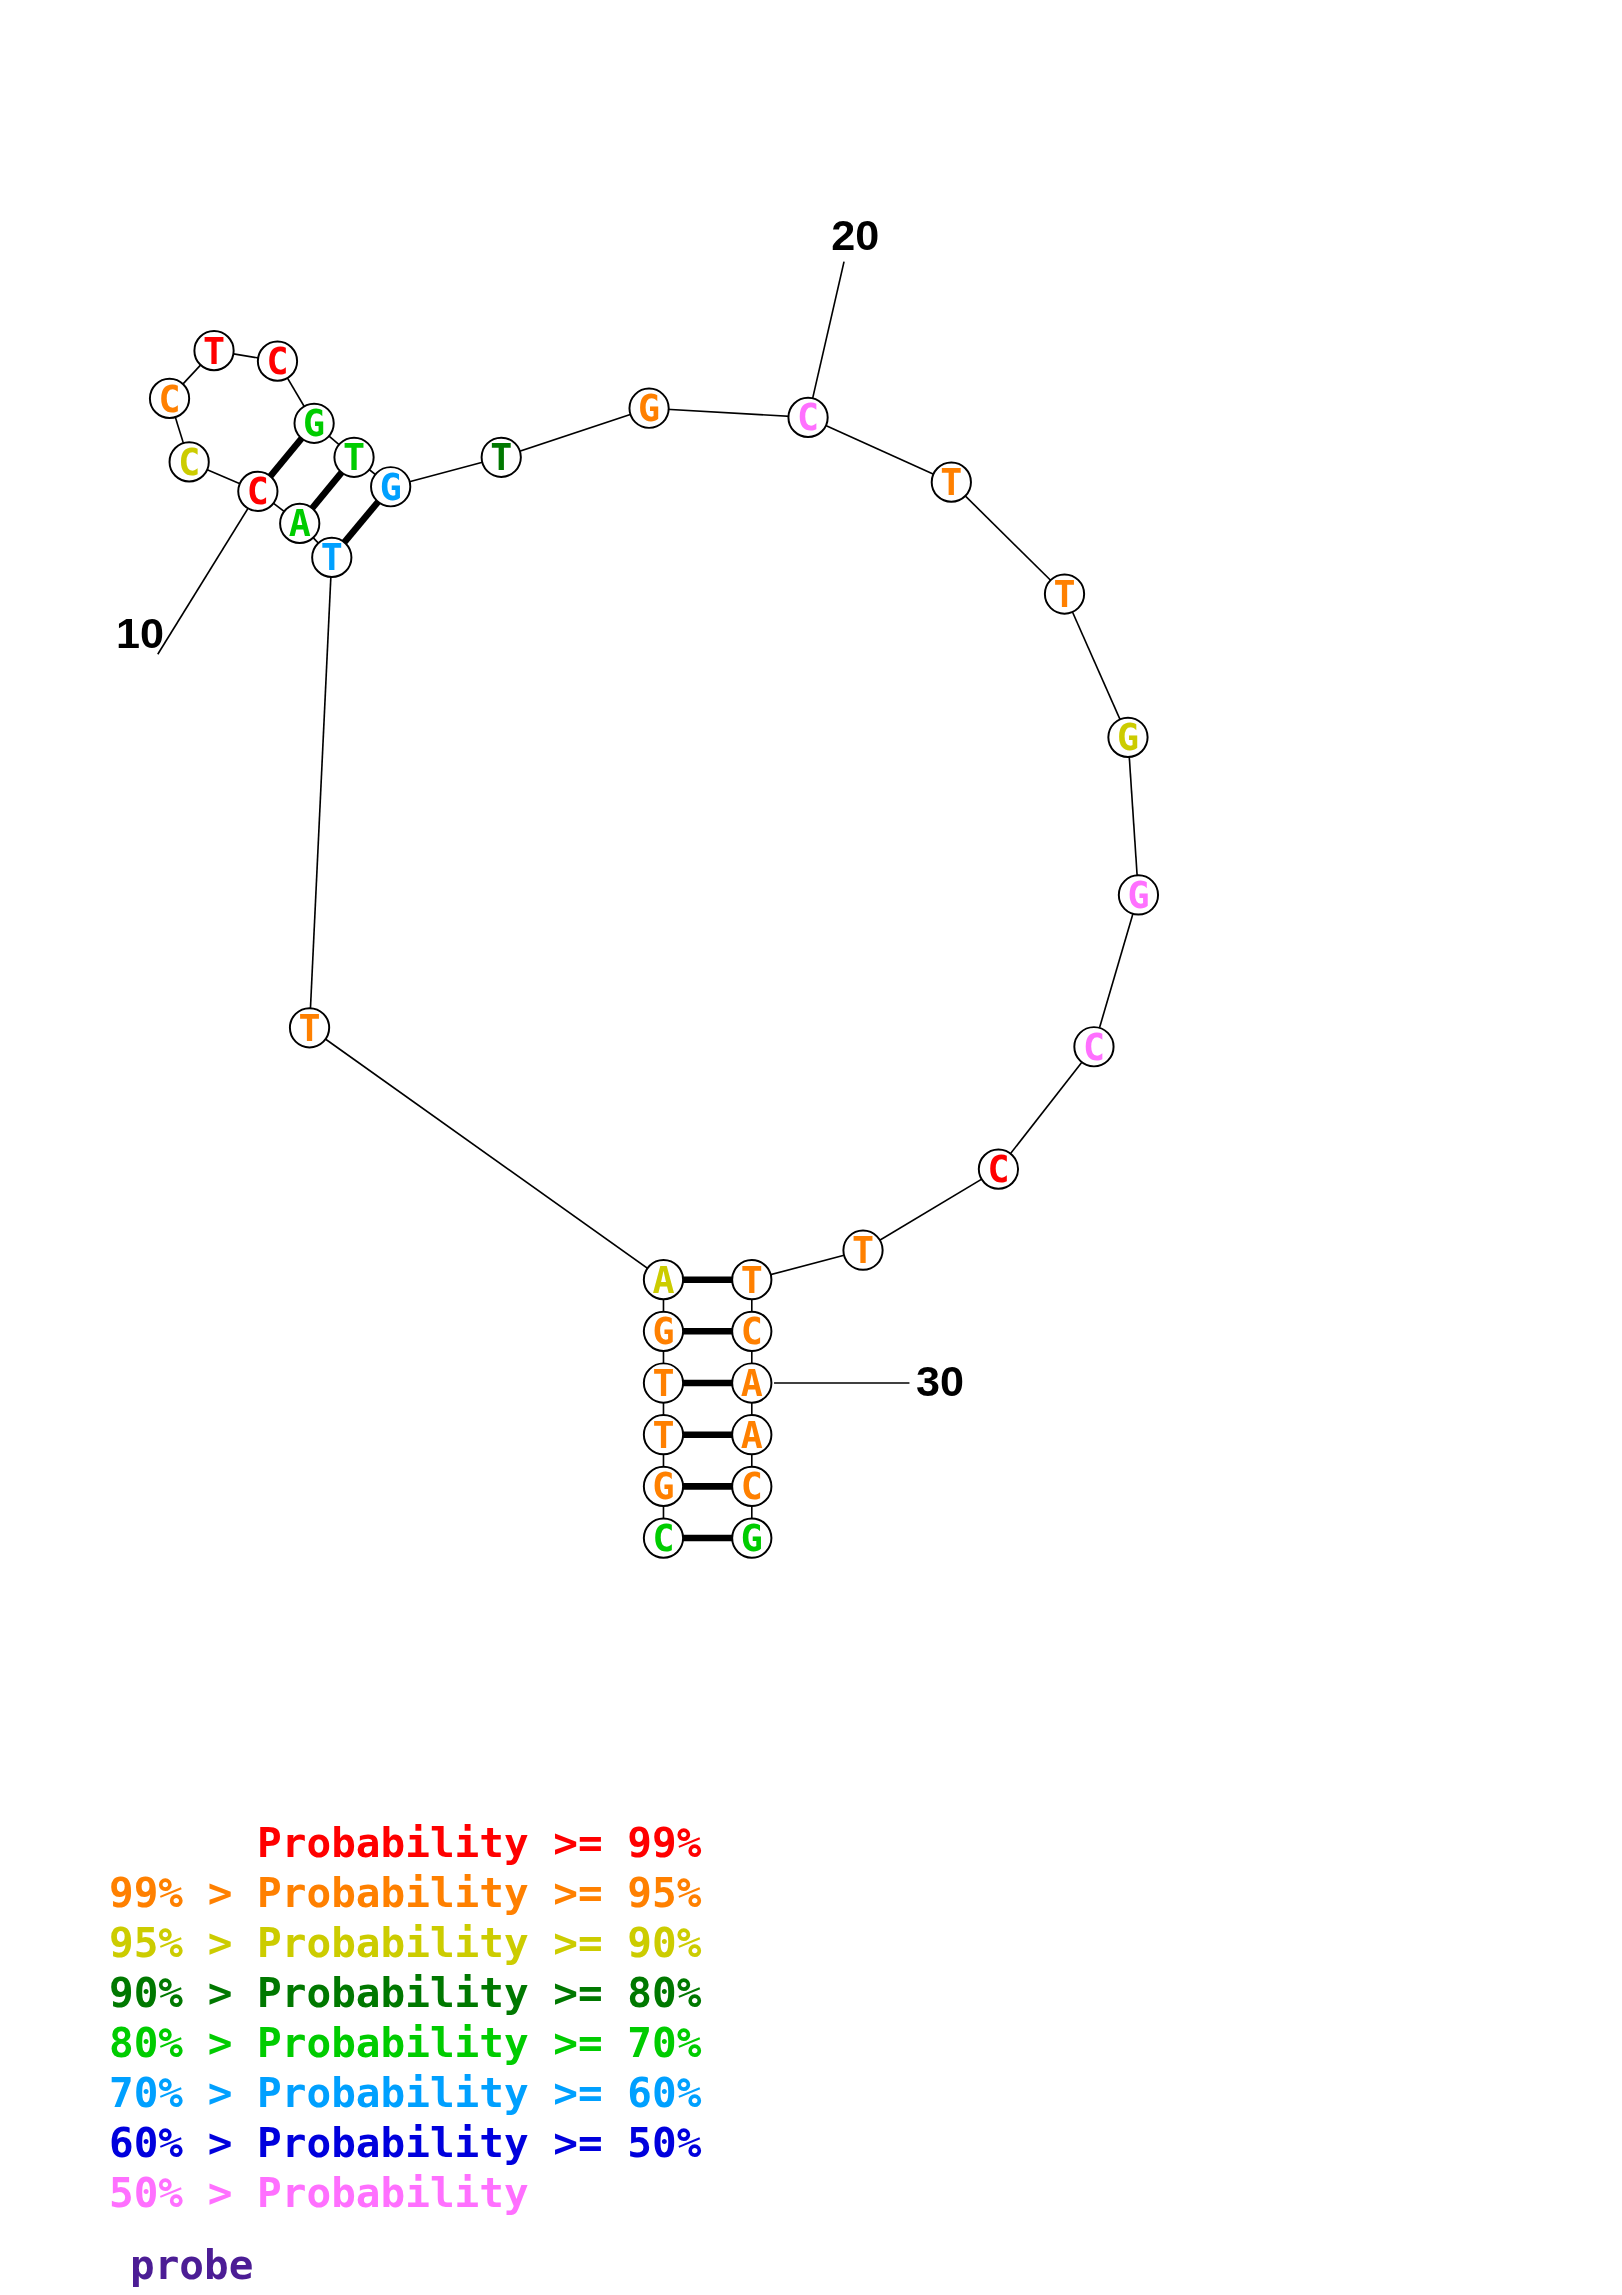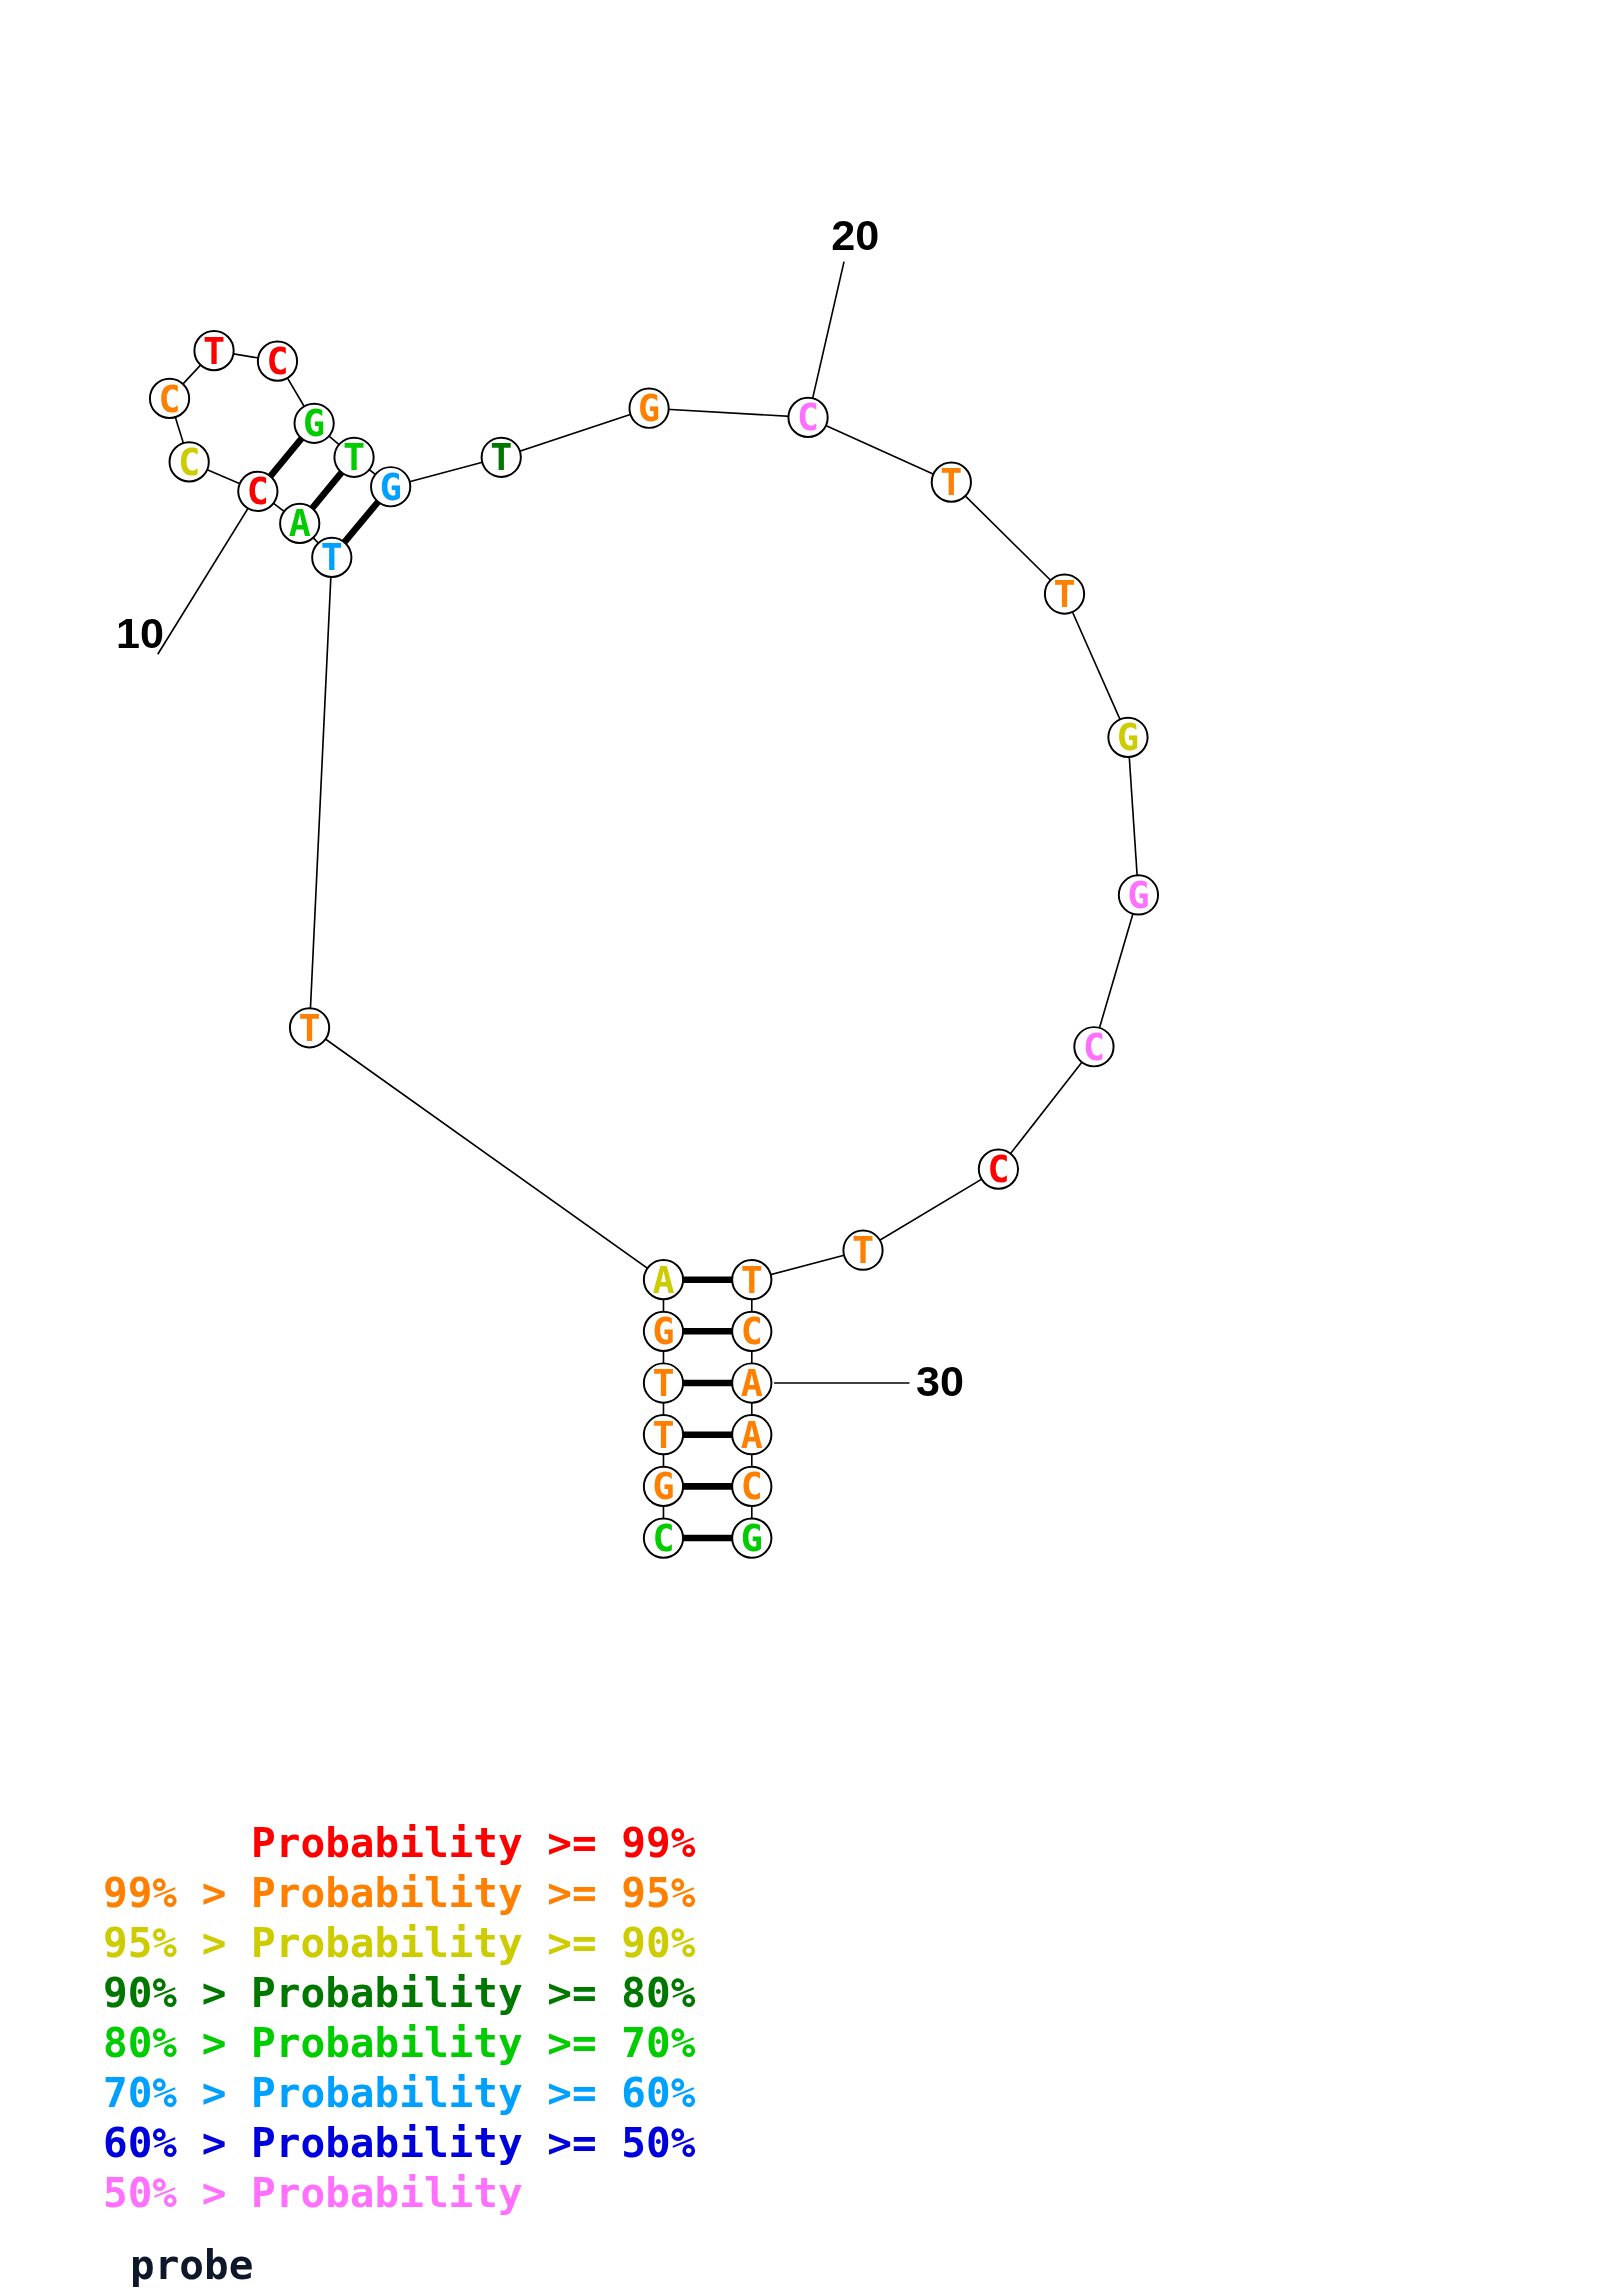--- a/index.html
+++ b/index.html
@@ -13,32 +13,32 @@
     height: 2295px;
     font-family: "DejaVu Sans Mono", monospace;
   }
   #structure-svg {
     position: absolute;
     left: 0;
     top: 0;
   }
   #legend {
     position: absolute;
-    left: 103px;
+    left: 109px;
     top: 1818px;
     font: bold 41px "DejaVu Sans Mono", monospace;
     line-height: 50px;
     white-space: pre;
   }
   #probe-title {
     position: absolute;
     left: 130px;
     top: 2241px;
     font: bold 41px "DejaVu Sans Mono", monospace;
-    color: #0f172a;
+    color: #4c1d95;
   }
 </style>
 </head>
 <body>
 
 <svg id="structure-svg" width="1622" height="2295" viewBox="0 0 2479 3508" xmlns="http://www.w3.org/2000/svg">
     <line x1="1014" y1="2351" x2="1014" y2="2272" stroke="#000000" stroke-width="2.5"></line>
     <line x1="1014" y1="2272" x2="1014" y2="2193" stroke="#000000" stroke-width="2.5"></line>
     <line x1="1014" y1="2193" x2="1014" y2="2114" stroke="#000000" stroke-width="2.5"></line>
     <line x1="1014" y1="2114" x2="1014" y2="2035" stroke="#000000" stroke-width="2.5"></line>

